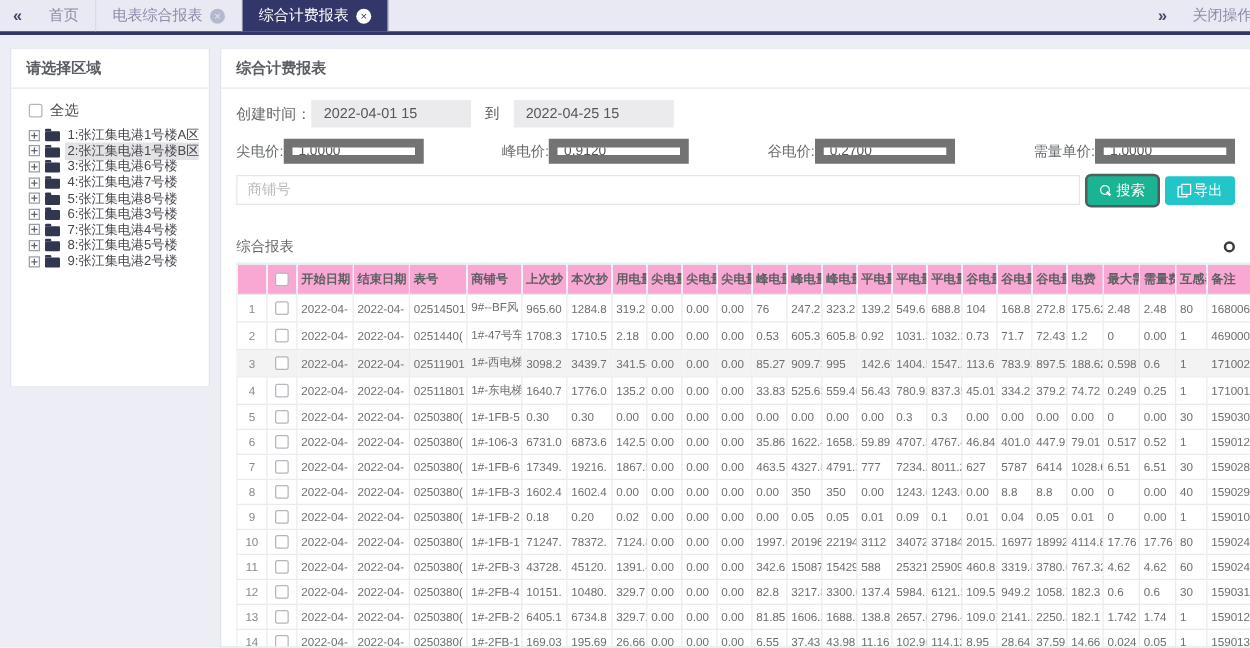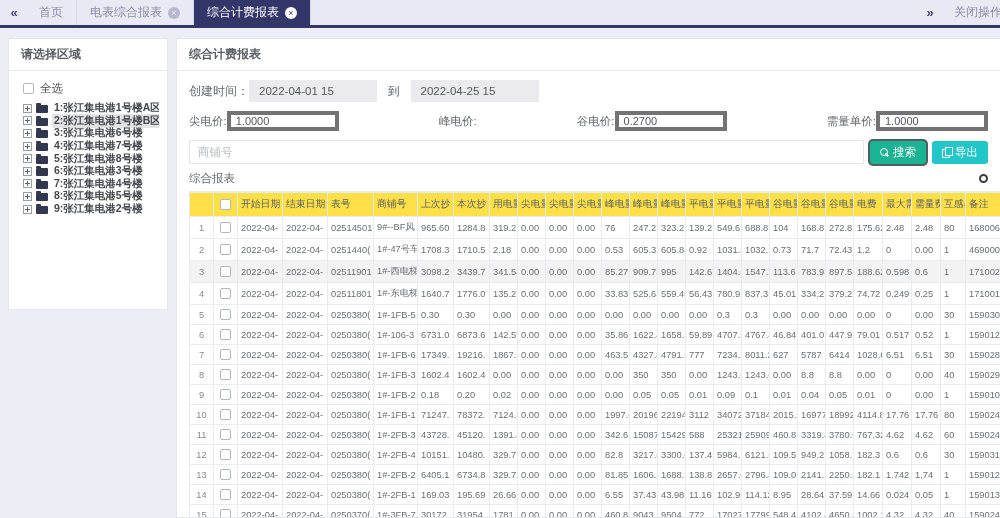--- a/index.html
+++ b/index.html
@@ -40,33 +40,33 @@
     color:#45474d; white-space:nowrap; cursor:pointer; }
   .expander { width:9px; height:9px; border:1px solid #9c9ea6; background:#fdfdfd; flex:none;
     position:relative; cursor:pointer; }
   .expander:before, .expander:after { content:""; position:absolute; background:#63656c; }
   .expander:before { left:1px; right:1px; top:3px; height:1px; }
   .expander:after { top:1px; bottom:1px; left:3px; width:1px; }
   .folder { width:12px; height:8px; background:#33364f; border-radius:1px; position:relative;
     flex:none; margin-top:2px; }
   .folder:before { content:""; position:absolute; top:-2px; left:0; width:5px; height:2px;
     background:#33364f; border-radius:1px 1px 0 0; }
-  .tree-label { padding:0 2px; overflow:hidden;font-weight:bold; }
+  .tree-label { padding:0 2px; overflow:hidden; }
   .tree-item.selected .tree-label { background:#e3e3e6; }
 
   
   .f-row1 { display:flex; align-items:center; margin:9px 12px 0; font-size:12px; color:#676a6c; }
   .date-box { width:128px; height:22px; background:#ebebee; border:none; padding:0 10px;
     font-size:11.5px; color:#55575c; font-family:Liberation Sans, sans-serif; }
   .to-chip { height:22px; background:#fff; padding:0 11px; line-height:22px; font-size:11.5px;
     color:#55575c; }
   .f-row2 { display:flex; align-items:center; margin:9px 12px 0; font-size:11.5px;
     color:#676a6c; justify-content:space-between; }
   .price-group { display:flex; align-items:center; white-space:nowrap; }
-  .price-group input { width:112px; height:20px; border:4px solid #737373; padding:0 5px;
+  .price-group input { width:112px; height:20px; border:7px solid #737373; padding:0 5px;
     font-size:11px; color:#55575c; font-family:inherit; }
   .f-row3 { display:flex; align-items:center; margin:9px 12px 0; gap:6px; }
   .shop-input { flex:1; height:24px; border:1px solid #e5e6e7; padding:0 8px; font-size:11.5px;
     color:#555; font-family:inherit; }
   .shop-input::placeholder { color:#b8babd; }
   .btn { height:23px; border:none; border-radius:3px; color:#fff; font-size:11.5px;
     display:flex; align-items:center; gap:4px; padding:0 10px; cursor:pointer;
     font-family:Liberation Serif, serif; white-space:nowrap; }
   .btn-search { background:#1ab394; box-shadow:0 0 0 2px rgba(20,40,40,.75); }
   .btn-export { background:#23c6c8; }
@@ -75,28 +75,28 @@
     border-radius:50%; left:0; top:0; }
   .mag:after { content:""; position:absolute; width:4px; height:1.6px; background:#fff;
     left:5.4px; top:6.6px; transform:rotate(45deg); }
   .copy-ic { width:9px; height:10px; position:relative; display:inline-block; }
   .copy-ic:before { content:""; position:absolute; left:0; top:2px; width:6px; height:7px;
     border:1.2px solid #fff; background:transparent; }
   .copy-ic:after { content:""; position:absolute; left:3px; top:0; width:6px; height:7px;
     border:1.2px solid #fff; background:#23c6c8; }
 
   
-  .tbl-title { margin:7px 12px 5px; font-size:11.5px; color:#676a6c; display:flex;
+  .tbl-title { margin:26px 12px 5px; font-size:11.5px; color:#676a6c; display:flex;
     align-items:center; justify-content:space-between; }
   .gear { width:9px; height:9px; border:2.6px solid #3c3c3c; border-radius:50%;
     display:inline-block; cursor:pointer; }
   .tbl-wrap { margin-left:12px; overflow:hidden; border-top:1px solid #e7eaec; }
   table { border-collapse:collapse; table-layout:fixed; width:821px; }
   th, td { border:1px solid #e9ebee; overflow:hidden; white-space:nowrap; text-align:left; }
-  th { font-size:9.8px; color:#5d6063; font-weight:normal; padding:5px 3px; background:#fde047; }
+  th { font-size:9.8px; color:#5d6063; font-weight:bold; padding:5px 3px; background:#f9a8d4; }
   td { font-size:9.3px; color:#6b6e70; padding:4px 3px; background:#fff; }
   td.c, th.c { text-align:center; padding-left:1px; padding-right:1px; }
   tr.hovered td { background:#f3f3f4; }
   td.idx { color:#87898c; }
 </style>
 </head>
 <body>
 
 <div class="tabbar">
   <span class="nav-arrow">«</span>
@@ -186,20 +186,21 @@
     <input class="date-box" readonly="" value="2022-04-25 15" style="">
   </div>
 
   <div class="f-row2" id="price-row">
       <span class="price-group">
         <span>尖电价:</span>
         <input value="1.0000" style="">
       </span>
       <span class="price-group">
         <span>峰电价:</span>
+        <input value="0.9120" style="">
       </span>
       <span class="price-group">
         <span>谷电价:</span>
         <input value="0.2700" style="">
       </span>
       <span class="price-group">
         <span>需量单价:</span>
         <input value="1.0000" style="">
       </span>
     </div>

